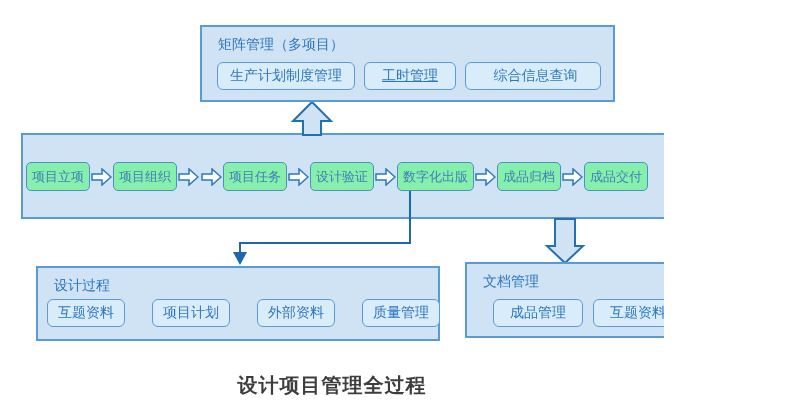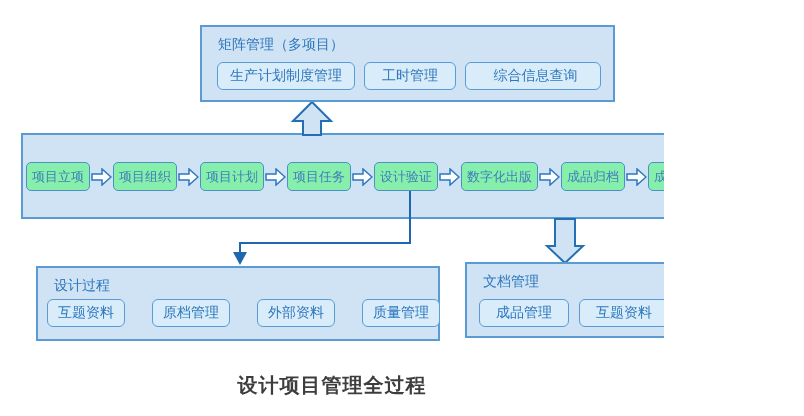--- a/index.html
+++ b/index.html
@@ -10,29 +10,29 @@
   .panel{position:absolute;background:#cfe3f5;border:2px solid #5b9bd5;box-sizing:border-box;}
   .panel-title{position:absolute;left:16px;top:9px;font-size:14px;color:#2e77bd;white-space:nowrap;}
   .chip-row{position:absolute;display:flex;align-items:center;}
   .chip{display:inline-flex;align-items:center;justify-content:center;height:28px;
         background:#d9ecfa;border:1.5px solid #5b9bd5;border-radius:6px;
         color:#2e77bd;font-size:14px;box-sizing:border-box;padding:0 10px;white-space:nowrap;}
 
   .matrix{left:200px;top:25px;width:415px;height:77px;}
   .matrix .chip-row{left:15px;top:35px;gap:9px;}
   .matrix .chip:nth-child(1){min-width:138px;}
-  .matrix .chip:nth-child(2){min-width:92px;}
+  .matrix .chip:nth-child(2){min-width:92px;text-decoration:underline;}
   .matrix .chip:nth-child(3){min-width:136px;padding-left:15px;}
 
   .design{left:36px;top:266px;width:404px;height:75px;}
   .design .chip-row{left:9px;top:31px;gap:27px;}
   .design .chip{min-width:72px;}
 
   .document{left:465px;top:262px;width:206px;height:76px;}
-  .document .chip-row{left:12px;top:35px;gap:10px;}
+  .document .chip-row{left:26px;top:35px;gap:10px;}
   .document .chip{min-width:90px;}
 
   .band-row{position:absolute;left:26px;top:162px;height:29px;display:flex;align-items:center;}
   .step{display:inline-flex;align-items:center;justify-content:center;height:29px;
         background:#86efac;border:1.5px solid #4d8fc9;border-radius:5px;
         color:#3f7fba;font-size:13px;box-sizing:border-box;padding:0 5px;white-space:nowrap;}
   .step-arrow{flex:0 0 auto;margin:0 1px;}
 
   .caption{position:absolute;left:0;top:372px;width:100%;text-align:center;
            font-size:20px;font-weight:bold;color:#3d3d3d;letter-spacing:1px;}
@@ -65,21 +65,20 @@
 
   <div class="band-row">
     <div class="step">项目立项</div>
     <svg class="step-arrow" width="21" height="18" viewBox="0 0 21 18">
         <polygon points="1,6 11,6 11,1 20,9 11,17 11,12 1,12" fill="#fbfdff" stroke="#2e77bd" stroke-width="1.5"></polygon>
       </svg>
     <div class="step">项目组织</div>
     <svg class="step-arrow" width="21" height="18" viewBox="0 0 21 18">
         <polygon points="1,6 11,6 11,1 20,9 11,17 11,12 1,12" fill="#fbfdff" stroke="#2e77bd" stroke-width="1.5"></polygon>
       </svg>
-    <div class="step">项目计划</div>
     <svg class="step-arrow" width="21" height="18" viewBox="0 0 21 18">
         <polygon points="1,6 11,6 11,1 20,9 11,17 11,12 1,12" fill="#fbfdff" stroke="#2e77bd" stroke-width="1.5"></polygon>
       </svg>
     <div class="step">项目任务</div>
     <svg class="step-arrow" width="21" height="18" viewBox="0 0 21 18">
         <polygon points="1,6 11,6 11,1 20,9 11,17 11,12 1,12" fill="#fbfdff" stroke="#2e77bd" stroke-width="1.5"></polygon>
       </svg>
     <div class="step">设计验证</div>
     <svg class="step-arrow" width="21" height="18" viewBox="0 0 21 18">
         <polygon points="1,6 11,6 11,1 20,9 11,17 11,12 1,12" fill="#fbfdff" stroke="#2e77bd" stroke-width="1.5"></polygon>
@@ -92,21 +91,21 @@
     <svg class="step-arrow" width="21" height="18" viewBox="0 0 21 18">
         <polygon points="1,6 11,6 11,1 20,9 11,17 11,12 1,12" fill="#fbfdff" stroke="#2e77bd" stroke-width="1.5"></polygon>
       </svg>
     <div class="step">成品交付</div>
   </div>
 
   <div class="panel design">
     <div class="panel-title">设计过程</div>
     <div class="chip-row">
       <div class="chip">互题资料</div>
-      <div class="chip">原档管理</div>
+      <div class="chip">项目计划</div>
       <div class="chip">外部资料</div>
       <div class="chip">质量管理</div>
     </div>
   </div>
 
   <div class="panel document">
     <div class="panel-title">文档管理</div>
     <div class="chip-row">
       <div class="chip">成品管理</div>
       <div class="chip">互题资料</div>

